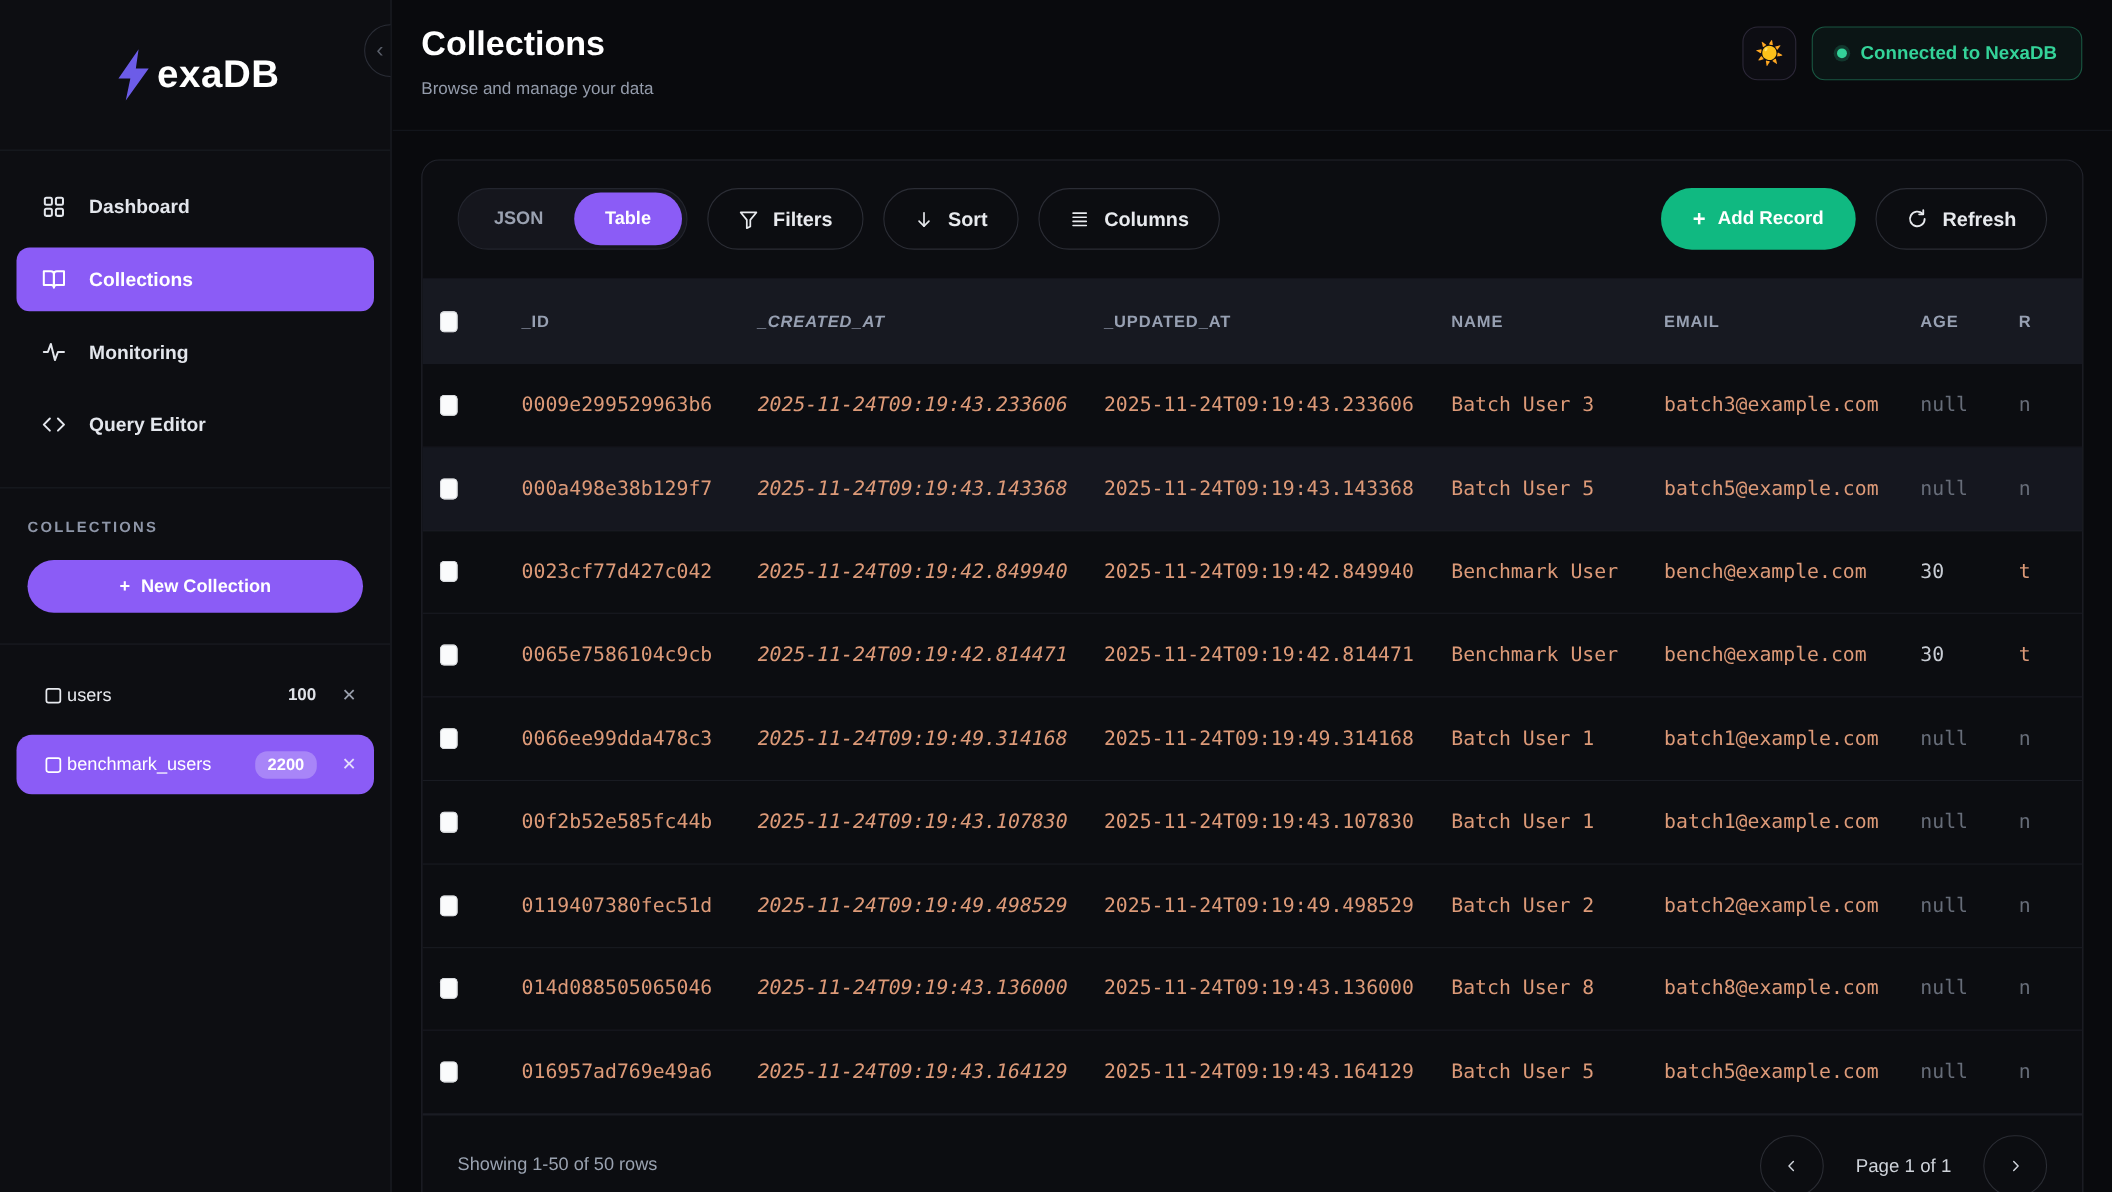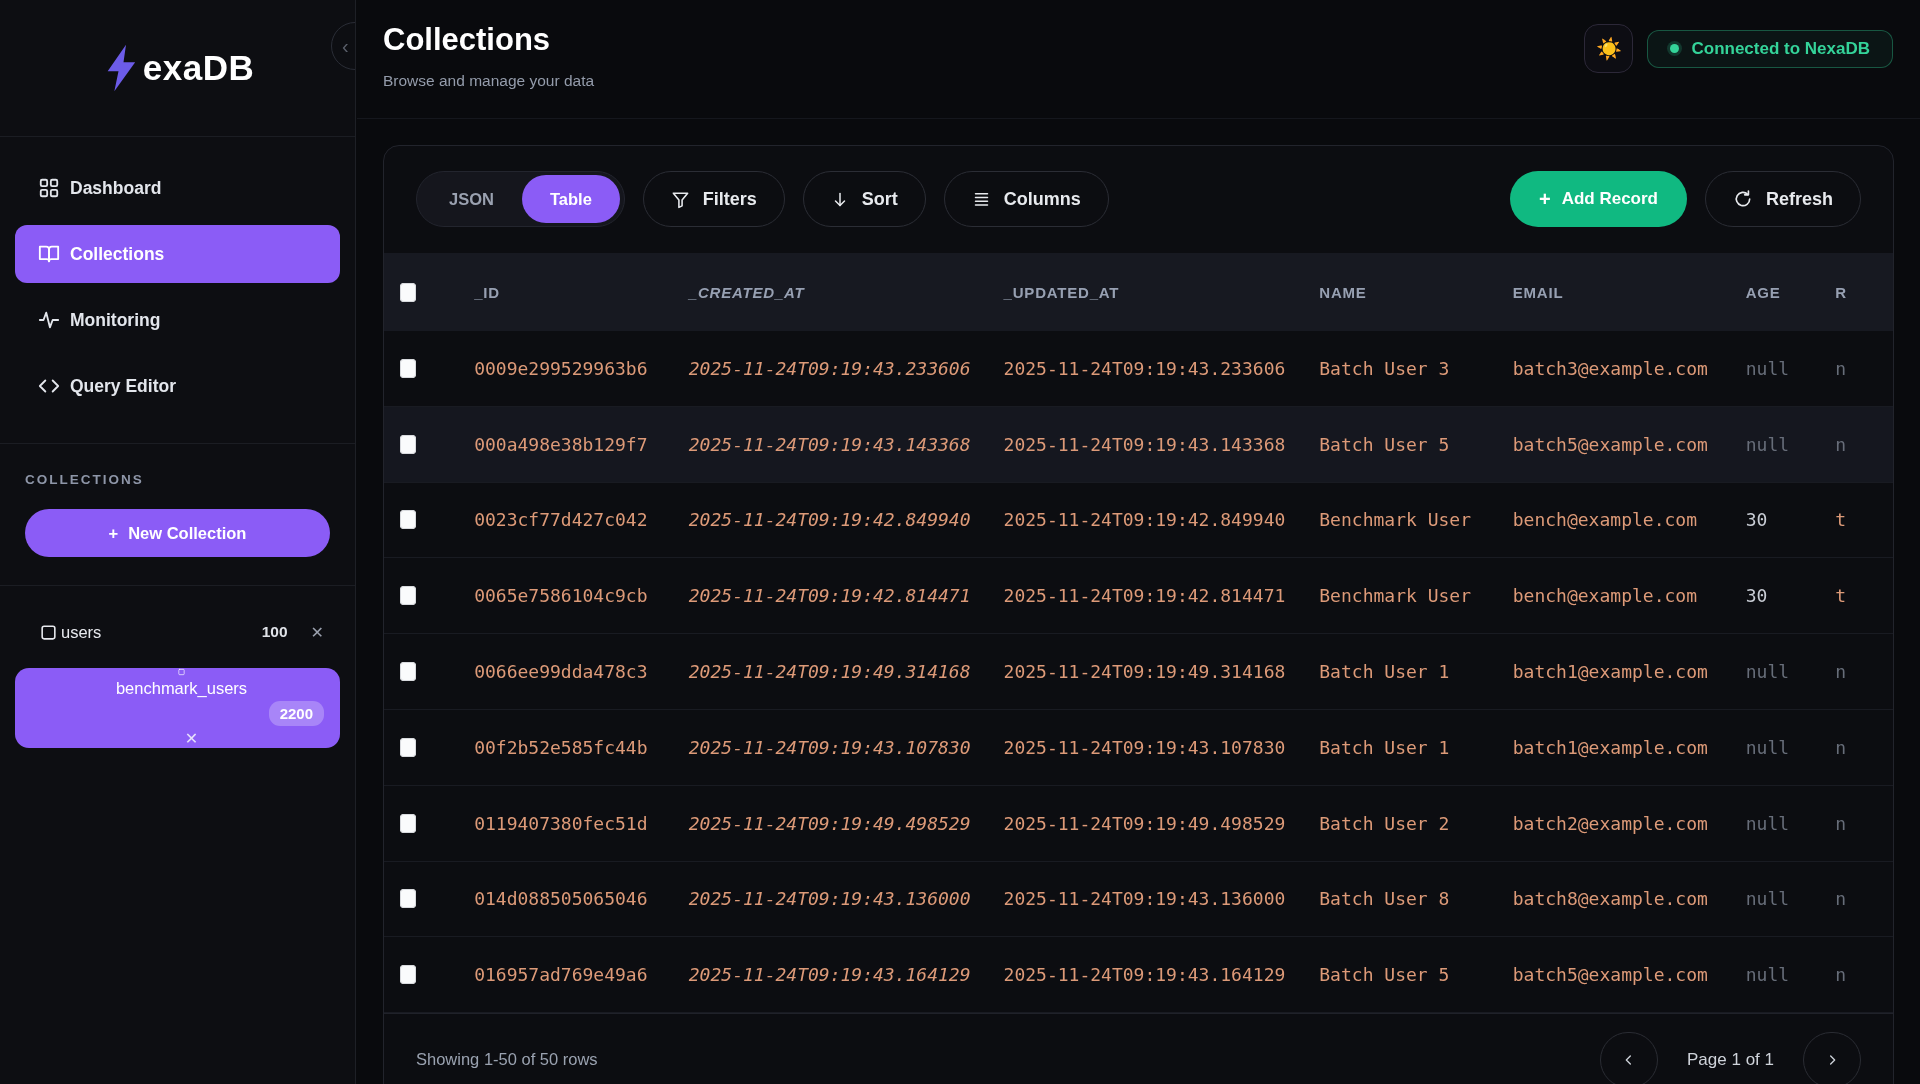--- a/index.html
+++ b/index.html
@@ -10,53 +10,53 @@
   .sidebar { position:absolute; left:0; top:0; width:356px; height:1084px;
     background:#0d0e12; border-right:1px solid #1e2026; overflow:hidden; z-index:2; }
   .logo-section { height:137px; border-bottom:1px solid #1b1d23; display:flex;
     align-items:center; justify-content:center; gap:2px; position:relative; }
   .logo-text { font-size:35px; font-weight:800; color:#fff; letter-spacing:.5px; }
   .collapse-btn { position:absolute; left:331px; top:22px; width:48px; height:48px;
     border-radius:50%; border:1.5px solid #2a2d36; background:#0d0e12; display:flex;
     align-items:center; padding-left:10px; color:#5a5f6a; font-size:20px; cursor:pointer; }
   .nav { padding:22px 15px 0; display:flex; flex-direction:column; gap:8px; }
   .nav-item { height:58px; border-radius:12px; display:flex; align-items:center;
-    gap:10px; padding-left:23px; font-size:17.5px; font-weight:600; color:#e3e6ec; cursor:pointer; }
+    gap:21px; padding-left:23px; font-size:17.5px; font-weight:600; color:#e3e6ec; cursor:pointer; }
   .nav-item svg { flex:0 0 auto; }
   .nav-item.active { background:#8b5cf6; color:#fff; }
   .side-divider { border-top:1px solid #1b1d23; margin-top:28px; }
   .collections-label { margin:28px 0 0 25px; font-size:13.5px; font-weight:700;
     letter-spacing:2px; color:#8e96a8; }
   .new-collection-btn { margin:22px 25px 0; height:48px; border-radius:24px;
     background:#8b5cf6; color:#fff; font-size:16.5px; font-weight:700; display:flex;
     align-items:center; justify-content:center; gap:10px; cursor:pointer; }
   .search-collections { margin:20px 25px 0; height:46px; width:306px; border-radius:10px;
     background:#14151b; border:1px solid #23252d; padding:0 18px; font-size:16px;
     color:#c8ccd4; font-family:"Liberation Sans", sans-serif; outline:none; display:block; }
   .search-collections::placeholder { color:#565b68; }
   .coll-list { margin:22px 15px 0; display:flex; flex-direction:column; gap:12px; }
   .coll-item { height:48px; display:flex; align-items:center; gap:3px;
     padding:0 16px 0 24px; border-radius:14px; font-size:16.5px; color:#e8eaef; cursor:pointer; }
-  .coll-item.active { background:#8b5cf6; height:80px; color:#fff;flex-direction:column; }
+  .coll-item.active { background:#8b5cf6; height:54px; color:#fff; }
   .coll-count { margin-left:auto; font-size:15.5px; font-weight:700; color:#dfe2e8; }
   .coll-badge { margin-left:auto; font-size:15px; font-weight:700; color:#fff;
     background:rgba(255,255,255,.25); border-radius:11px; padding:4px 11px; }
   .coll-close { margin-left:20px; color:#9aa0ad; font-size:16px; cursor:pointer; }
   .coll-item.active .coll-close { color:#e6e0fb; }
 
   
   .main { position:absolute; left:357px; top:0; right:0; bottom:0; }
   .main-header { height:119px; border-bottom:1px solid #15171d; position:relative; }
   .page-title { position:absolute; left:26px; top:22px; font-size:31px; font-weight:800; color:#fff; }
   .page-subtitle { position:absolute; left:26px; top:72px; font-size:15.5px; color:#949cab; }
   .header-right { position:absolute; right:27px; top:24px; display:flex; gap:14px; align-items:center; }
   .theme-btn { width:49px; height:49px; border-radius:14px; border:1px solid #2c2838;
     background:#0d0d13; display:flex; align-items:center; justify-content:center;
     font-size:21px; cursor:pointer; }
-  .conn-badge { height:38px; border-radius:12px; border:1px solid rgba(52,211,153,.35);
+  .conn-badge { height:49px; border-radius:12px; border:1px solid rgba(52,211,153,.35);
     background:rgba(52,211,153,.06); display:flex; align-items:center; gap:12px;
     padding:0 22px; font-size:17px; font-weight:700; color:#34d399; }
   .conn-dot { width:9px; height:9px; border-radius:50%; background:#34d399;
     box-shadow:0 0 0 3px rgba(52,211,153,.18); }
 
   
   .card { position:absolute; left:26px; top:145px; width:1511px; height:1010px;
     background:#0c0d11; border:1px solid #22242c; border-radius:16px; overflow:hidden; }
   .toolbar { height:107px; padding:25px 32px 0; display:flex; align-items:flex-start; }
   .seg { height:56px; border-radius:28px; background:#15161d; border:1px solid #23252e;

